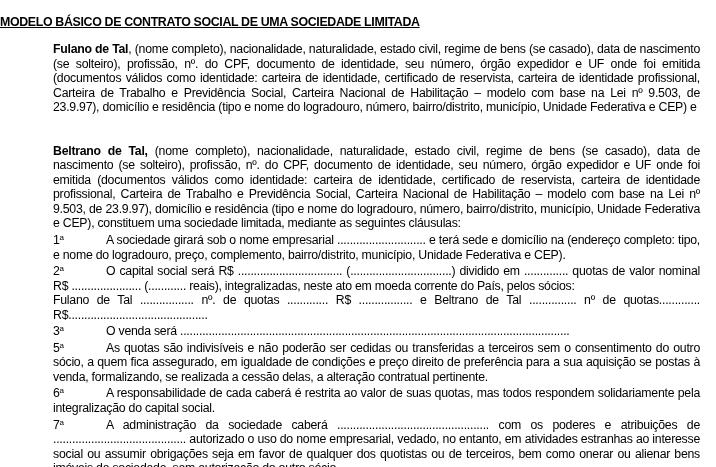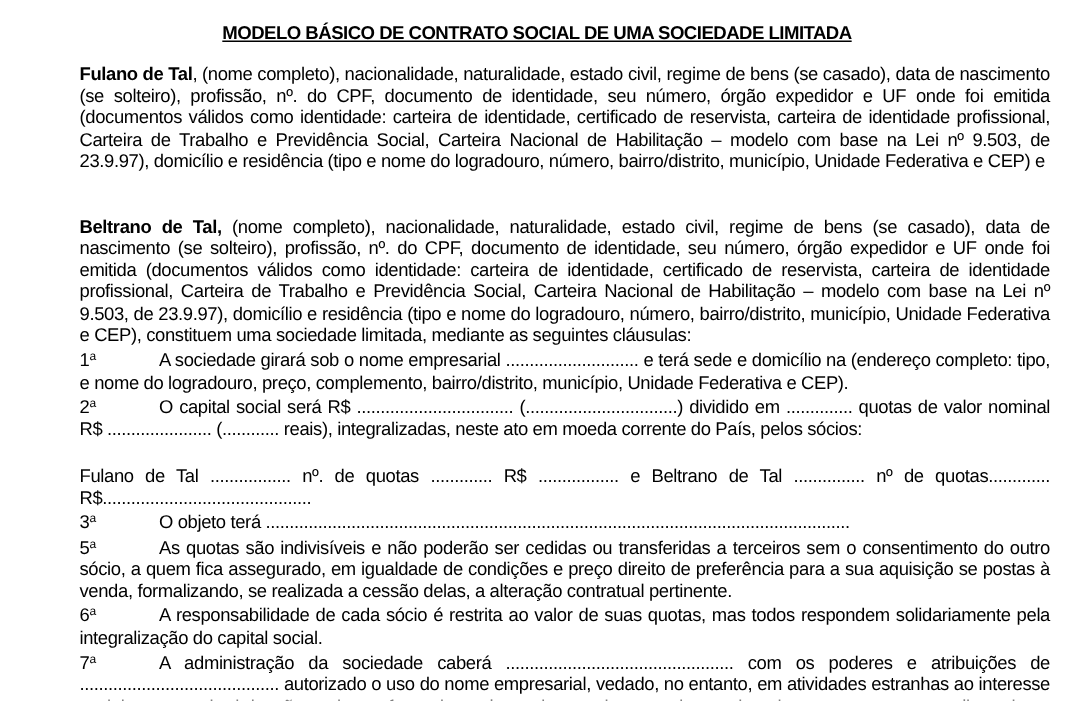--- a/index.html
+++ b/index.html
@@ -4,39 +4,39 @@
 <style>
   html, body { margin: 0; padding: 0; background: #ffffff; }
   body { width: 716px; height: 467px; overflow: hidden; position: relative; }
   .page {
     position: absolute; left: 0; top: 0; width: 716px; height: 467px;
     font-family: "Liberation Sans", sans-serif;
     color: #000000;
   }
   .title {
     position: absolute; left: 0; top: 15px; width: 716px;
-    text-align: center;
+    text-align: left;
     font-weight: bold; font-size: 12.4px;
     text-decoration: underline;
     letter-spacing: -0.35px;
   }
   .body {
     position: absolute; left: 53px; top: 42px; width: 647px;
     font-size: 12.3px; line-height: 14.55px;
     letter-spacing: -0.25px;
     text-align: justify;
   }
   .para { margin: 0; }
   .para + .gap { height: 29px; }
   .gap { height: 29px; }
   .bold { font-weight: bold; }
   .clause { margin: 0; text-align: justify; }
   .num { display: inline-block; width: 53px; }
   .num sup { font-size: 8px; vertical-align: 4px; }
-  .line { display: block; text-align: justify; text-align-last: justify; margin-top: 17px; }
+  .line { display: block; text-align: justify; text-align-last: justify; }
   .lastline { display: block; text-align: left; }
 </style>
 </head>
 <body>
 
 <div class="page">
   <div class="title">MODELO BÁSICO DE CONTRATO SOCIAL DE UMA SOCIEDADE LIMITADA</div>
 
   <div class="body">
 
@@ -54,30 +54,30 @@
       <span class="num"><span>1</span><sup>a</sup></span><span>A sociedade girará sob o nome empresarial ............................ e terá sede e domicílio na (endereço completo: tipo, e nome do logradouro, preço, complemento, bairro/distrito, município, Unidade Federativa e CEP).</span>
     </p>
 
     <p class="clause">
       <span class="num"><span>2</span><sup>a</sup></span><span>O capital social será R$ ................................. (................................) dividido em .............. quotas de valor nominal R$ ...................... (............ reais), integralizadas, neste ato em moeda corrente do País, pelos sócios:</span>
       <span class="line">Fulano de Tal ................. nº. de quotas ............. R$ ................. e Beltrano de Tal ............... nº de quotas.............</span>
       <span class="lastline">R$............................................</span>
     </p>
 
     <p class="clause">
-      <span class="num"><span>3</span><sup>a</sup></span><span>O objeto terá ...........................................................................................................................</span>
+      <span class="num"><span>3</span><sup>a</sup></span><span>O venda será ...........................................................................................................................</span>
     </p>
 
 
     <p class="clause">
       <span class="num"><span>5</span><sup>a</sup></span><span>As quotas são indivisíveis e não poderão ser cedidas ou transferidas a terceiros sem o consentimento do outro sócio, a quem fica assegurado, em igualdade de condições e preço direito de preferência para a sua aquisição se postas à venda, formalizando, se realizada a cessão delas, a alteração contratual pertinente.</span>
     </p>
 
     <p class="clause">
-      <span class="num"><span>6</span><sup>a</sup></span><span>A responsabilidade de cada sócio é restrita ao valor de suas quotas, mas todos respondem solidariamente pela integralização do capital social.</span>
+      <span class="num"><span>6</span><sup>a</sup></span><span>A responsabilidade de cada caberá é restrita ao valor de suas quotas, mas todos respondem solidariamente pela integralização do capital social.</span>
     </p>
 
     <p class="clause">
       <span class="num"><span>7</span><sup>a</sup></span><span>A administração da sociedade caberá ................................................ com os poderes e atribuições de .......................................... autorizado o uso do nome empresarial, vedado, no entanto, em atividades estranhas ao interesse social ou assumir obrigações seja em favor de qualquer dos quotistas ou de terceiros, bem como onerar ou alienar bens imóveis da sociedade, sem autorização do outro sócio.</span>
     </p>
 
   </div>
 </div>
 
 </body></html>

